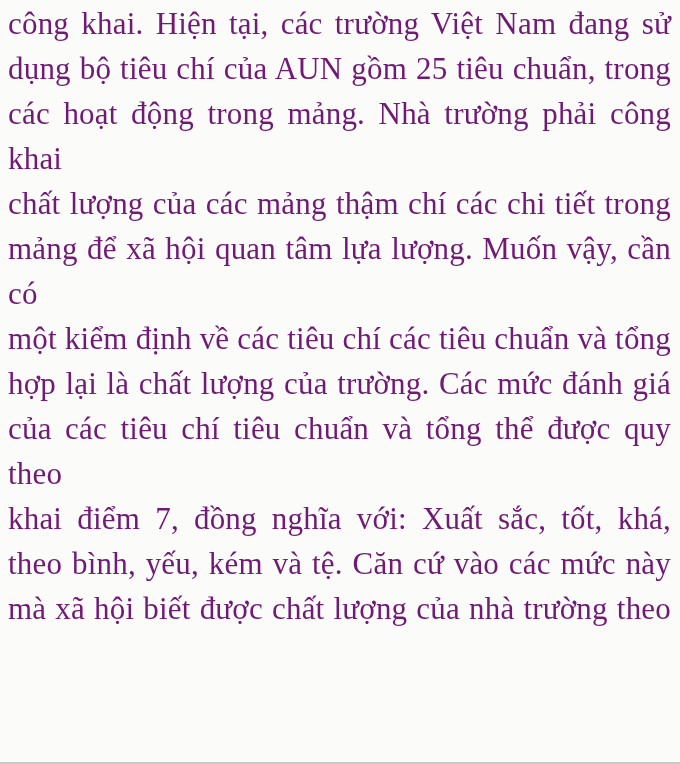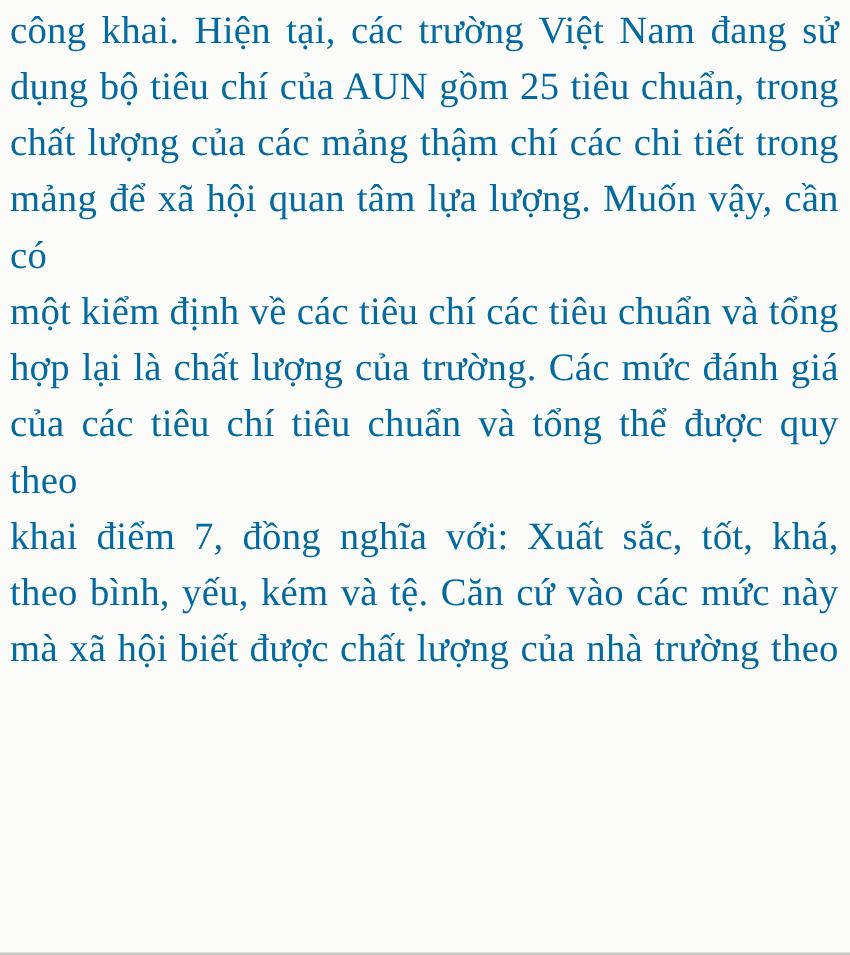--- a/index.html
+++ b/index.html
@@ -12,39 +12,40 @@
     background: #fbfbfa;
     overflow: hidden;
     font-family: "Liberation Serif", "DejaVu Serif", serif;
   }
   .page {
     box-sizing: border-box;
     width: 680px;
     height: 764px;
     padding: 1px 9px 0 8px;
     border-bottom: 2px solid #c9c9c7;
-    color: #0369a1;
+    color: #701a75;
   }
   .line {
     font-size: 31px;
     line-height: 45px;
     white-space: nowrap;        
     white-space: normal;
     text-align: justify;
     text-align-last: justify;
     letter-spacing: 0.2px;
   }
 </style>
 </head>
 <body>
 
 <div class="page">
   <div class="paragraph">
     <div class="line">công khai. Hiện tại, các trường Việt Nam đang sử</div>
     <div class="line">dụng bộ tiêu chí của AUN gồm 25 tiêu chuẩn, trong</div>
+    <div class="line">các hoạt động trong mảng. Nhà trường phải công khai</div>
     <div class="line">chất lượng của các mảng thậm chí các chi tiết trong</div>
     <div class="line">mảng để xã hội quan tâm lựa lượng. Muốn vậy, cần có</div>
     <div class="line">một kiểm định về các tiêu chí các tiêu chuẩn và tổng</div>
     <div class="line">hợp lại là chất lượng của trường. Các mức đánh giá</div>
     <div class="line">của các tiêu chí tiêu chuẩn và tổng thể được quy theo</div>
     <div class="line">khai điểm 7, đồng nghĩa với: Xuất sắc, tốt, khá,</div>
     <div class="line">theo bình, yếu, kém và tệ. Căn cứ vào các mức này</div>
     <div class="line">mà xã hội biết được chất lượng của nhà trường theo</div>
 
   </div>

